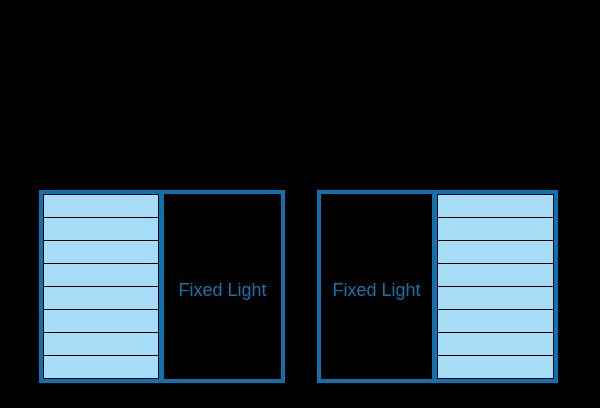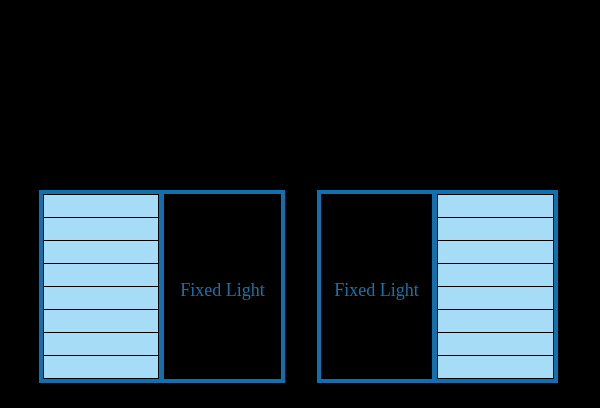--- a/index.html
+++ b/index.html
@@ -6,21 +6,21 @@
     margin: 0;
     padding: 0;
     background: #000000;
   }
   .canvas {
     position: relative;
     width: 600px;
     height: 408px;
     background: var(--canvas-bg, #000000);
     overflow: hidden;
-    font-family: Liberation Serif, serif;
+    font-family: Liberation Sans, sans-serif;
   }
   .window {
     position: absolute;
     top: 190px;
     height: 193px;
     box-sizing: border-box;
     border: 4px solid var(--frame-blue, #0f71b0);
     display: flex;
     flex-direction: row;
     background: var(--panel-bg, #000000);

